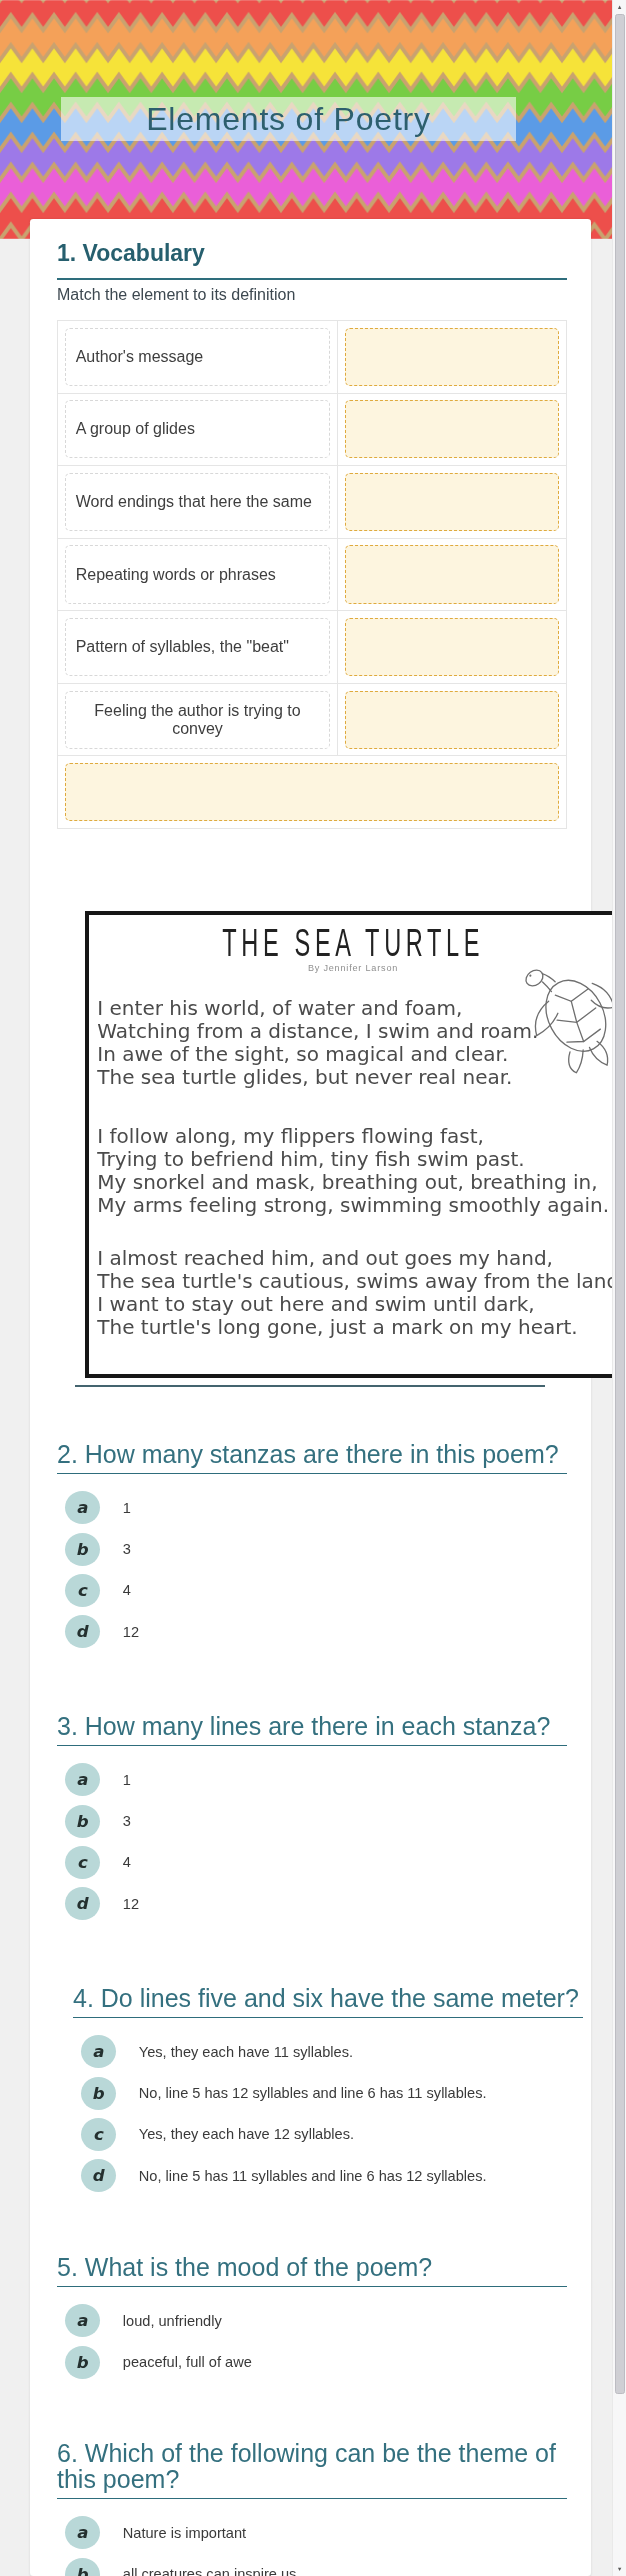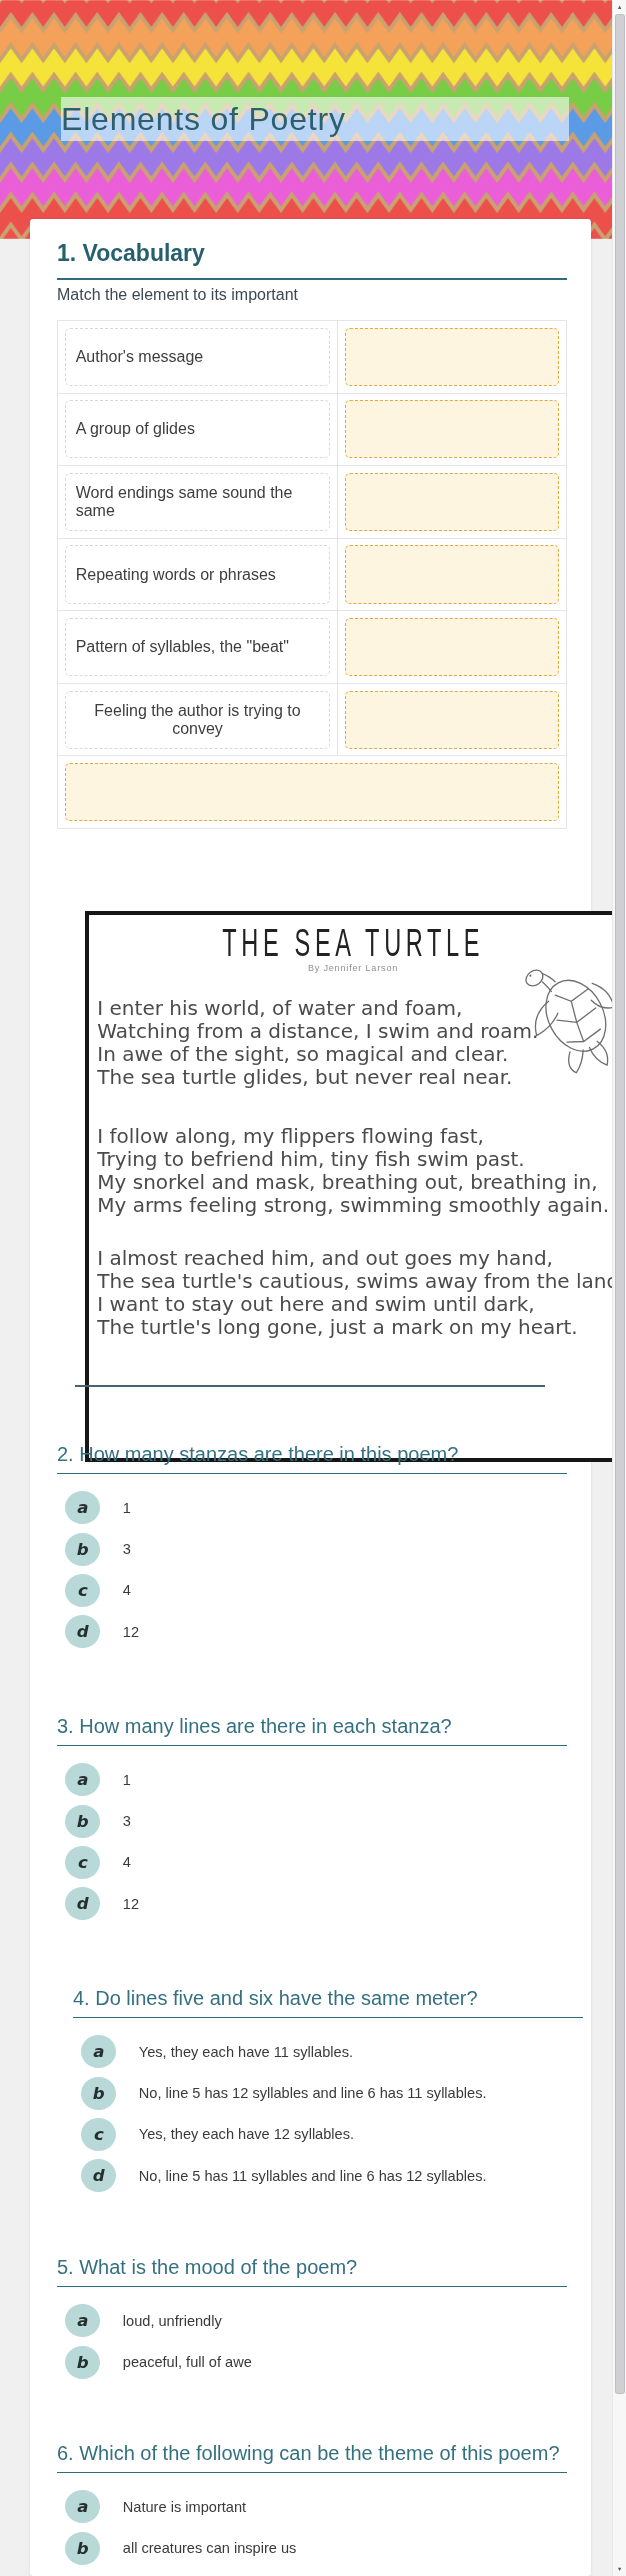--- a/index.html
+++ b/index.html
@@ -1,22 +1,22 @@
 <!DOCTYPE html>
 <html style="font-size:13.3px"><head>
 <meta charset="utf-8">
 <style>
   * { margin:0; padding:0; box-sizing:border-box; }
   body { background:#dcdcdc; font-family:"Liberation Sans", sans-serif; }
   .page { position:relative; width:626px; height:2576px; background:#f0f0f0; overflow:hidden; margin:0 auto; }
 
   
   .header { position:absolute; left:0; top:0; width:626px; height:239px; }
-  .title-band { position:absolute; left:61px; top:97px; width:508px; height:44px;
-    background:rgba(255,255,255,0.58); display:flex; align-items:center; justify-content:flex-start; }
+  .title-band { position:absolute; left:61px; top:97px; width:455px; height:44px;
+    background:rgba(255,255,255,0.58); display:flex; align-items:center; justify-content:center; }
   .title-band h1 { font-size:32px; font-weight:400; color:#2d5f6e; letter-spacing:0.8px; font-family:"Liberation Sans",sans-serif; }
 
   
   .card { position:absolute; left:30px; top:219px; width:561px; height:2357px; background:#fff;
     border-radius:3.3px; box-shadow:0 0.8px 2.5px rgba(0,0,0,0.12); }
 
   
   .voc-heading { position:absolute; left:57px; top:240px; font-size:23px; font-weight:700; color:#265f6e; }
   .voc-underline { position:absolute; left:57px; top:278px; width:510px; height:1.7px; background:#2e6d7c; }
   .voc-instruction { position:absolute; left:57px; top:286px; font-size:16px; color:#3d4850; }
@@ -27,40 +27,40 @@
   .match-row:last-child { border-bottom:none; }
   .m-cell { padding:6.7px; height:100%; }
   .term-cell { width:280px; border-right:0.8px solid #e5e5e5; }
   .drop-cell { flex:1; }
   .term-box { height:100%; border:1.7px dashed #d8d8d8; border-radius:5px; background:#fff;
     display:flex; align-items:center; padding:0 10px; font-size:16px; color:#3e3e3e; }
   .match-row:nth-child(6) .term-box { text-align:center; padding:0 21.6px; }
   .drop-box { height:100%; border:1.7px dashed #dfaa3e; border-radius:5px; background:#fdf5df; }
 
   
-  .poem { position:absolute; left:85px; top:911px; width:536px; height:551px; background:#fff;
+  .poem { position:absolute; left:85px; top:911px; width:536px; height:467px; background:#fff;
     border:4.2px solid #161616; }
   .poem-title-wrap { position:absolute; left:0; top:6.7px; width:100%; text-align:center; }
   .poem-title { display:inline-block; transform:scaleX(0.62); transform-origin:center;
     font-size:38px; font-weight:400; letter-spacing:7.5px; color:#222; white-space:nowrap;
     font-family:"Liberation Sans",sans-serif; }
   .poem-byline { position:absolute; left:0; top:48px; width:100%; text-align:center;
     font-size:9.1px; color:#8f8f8f; letter-spacing:0.8px; }
   .poem-stanza { position:absolute; left:8.3px; }
   .stanza-1 { top:82px; } .stanza-2 { top:210px; } .stanza-3 { top:332px; }
   .poem-line { font-size:20px; line-height:23px; color:#4b4b4b; white-space:nowrap;
     font-family:"DejaVu Sans",sans-serif; }
   .turtle { position:absolute; left:434px; top:35px; transform:rotate(-8deg); }
   .poem-underline { position:absolute; left:75px; top:1385px; width:470px; height:1.7px; background:#44646f; }
 
   
   .question { position:absolute; left:57px; width:510px; }
   .q-idx-0 { top:1441px; } .q-idx-1 { top:1713px; } .q-idx-2 { top:1985px;margin-left:16px; }
   .q-idx-3 { top:2254px; } .q-idx-4 { top:2440px; }
-  .q-title { font-size:20px; font-weight:400; color:#34707f; line-height:26px;
+  .q-title { font-size:25px; font-weight:400; color:#34707f; line-height:26px;
     padding-bottom:5.8px; border-bottom:1.7px solid #2e6d7c; }
   .options { margin-top:17.5px; }
   .option { display:flex; align-items:center; height:33px; margin-bottom:8.3px; padding-left:8.3px; cursor:pointer; }
   .badge { flex:0 0 35px; width:35px; height:33px; border-radius:50%; background:#b9d8d8;
     display:flex; align-items:center; justify-content:center; margin-right:22.5px;
     font-size:16.6px; font-style:italic; font-weight:600; color:#24302f; font-family:"DejaVu Sans",sans-serif; }
   .opt-text { font-size:14.6px; color:#3a3a3a; }
 
   
   .scrollbar { position:absolute; right:0; top:0; width:14px; height:2576px;
@@ -96,21 +96,21 @@
     </svg>
     <div class="title-band">
       <h1>Elements of Poetry</h1>
     </div>
   </div>
 
   <div class="card"></div>
 
   <h2 class="voc-heading">1. Vocabulary</h2>
   <div class="voc-underline"></div>
-  <p class="voc-instruction">Match the element to its important</p>
+  <p class="voc-instruction">Match the element to its definition</p>
 
   <div class="match-table">
     <div class="match-row">
       <div class="m-cell term-cell">
         <div class="term-box">
             <span>Author's message</span>
           </div>
       </div>
       <div class="m-cell drop-cell">
         <div class="drop-box"></div>
@@ -122,21 +122,21 @@
             <span>A group of glides</span>
           </div>
       </div>
       <div class="m-cell drop-cell">
         <div class="drop-box"></div>
       </div>
     </div>
     <div class="match-row">
       <div class="m-cell term-cell">
         <div class="term-box">
-            <span>Word endings same sound the same</span>
+            <span>Word endings that here the same</span>
           </div>
       </div>
       <div class="m-cell drop-cell">
         <div class="drop-box"></div>
       </div>
     </div>
     <div class="match-row">
       <div class="m-cell term-cell">
         <div class="term-box">
             <span>Repeating words or phrases</span>

